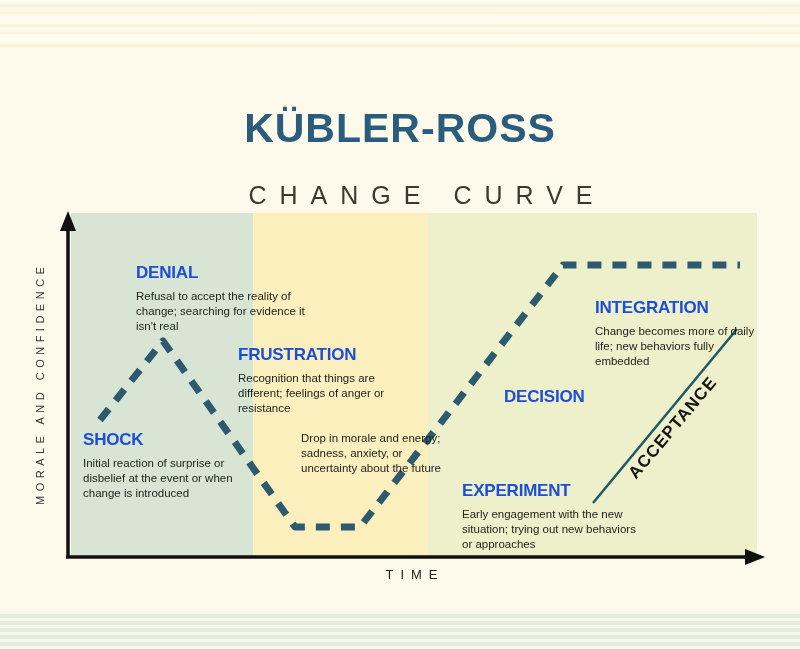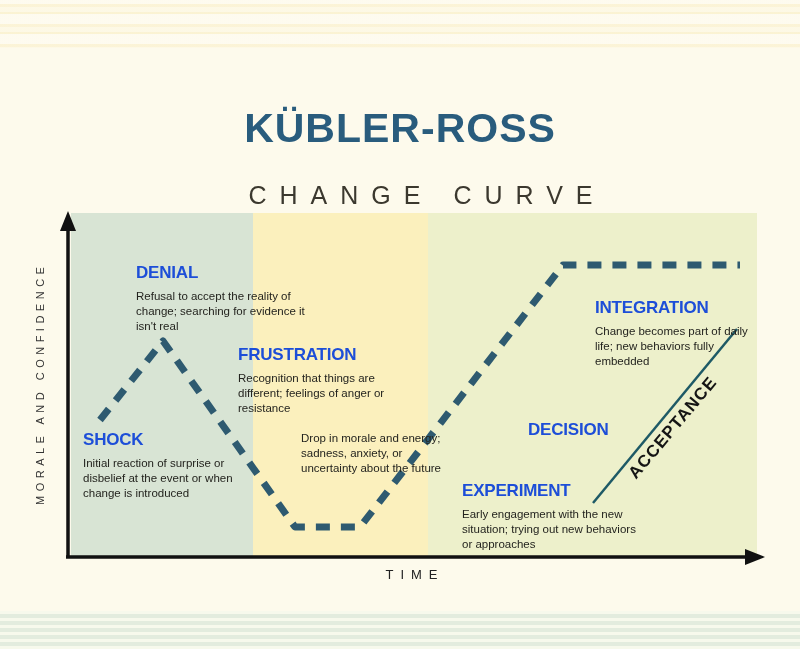--- a/index.html
+++ b/index.html
@@ -71,21 +71,21 @@
   }
   .stage p{
     margin:0;
     font-size:11.5px;line-height:1.32;color:#24241f;
   }
   .stage-shock      {left:83px;  top:430px; width:170px;}
   .stage-denial     {left:136px; top:263px; width:176px;}
   .stage-frustration{left:238px; top:345px; width:162px;}
   .stage-depression {left:301px; top:431px; width:140px;}
   .stage-experiment {left:462px; top:481px; width:178px;}
-  .stage-decision   {left:528px; top:387px; width:168px;margin-top:33px;}
+  .stage-decision   {left:504px; top:387px; width:168px;}
   .stage-integration{left:595px; top:298px; width:165px;}
   
   .acceptance{
     position:absolute;left:588px;top:418px;width:170px;
     transform:rotate(-50deg);transform-origin:center center;
     text-align:center;
     font-size:17px;font-weight:700;letter-spacing:1px;color:#141414;
   }
 </style>
 </head>
@@ -142,18 +142,18 @@
     <h3>EXPERIMENT</h3>
     <p>Early engagement with the new situation; trying out new behaviors or approaches</p>
   </div>
 
   <div class="stage stage-decision">
     <h3>DECISION</h3>
   </div>
 
   <div class="stage stage-integration">
     <h3>INTEGRATION</h3>
-    <p>Change becomes part of daily life; new behaviors fully embedded</p>
+    <p>Change becomes more of daily life; new behaviors fully embedded</p>
   </div>
 
   <div class="acceptance">ACCEPTANCE</div>
 
 </div>
 
 </body></html>

